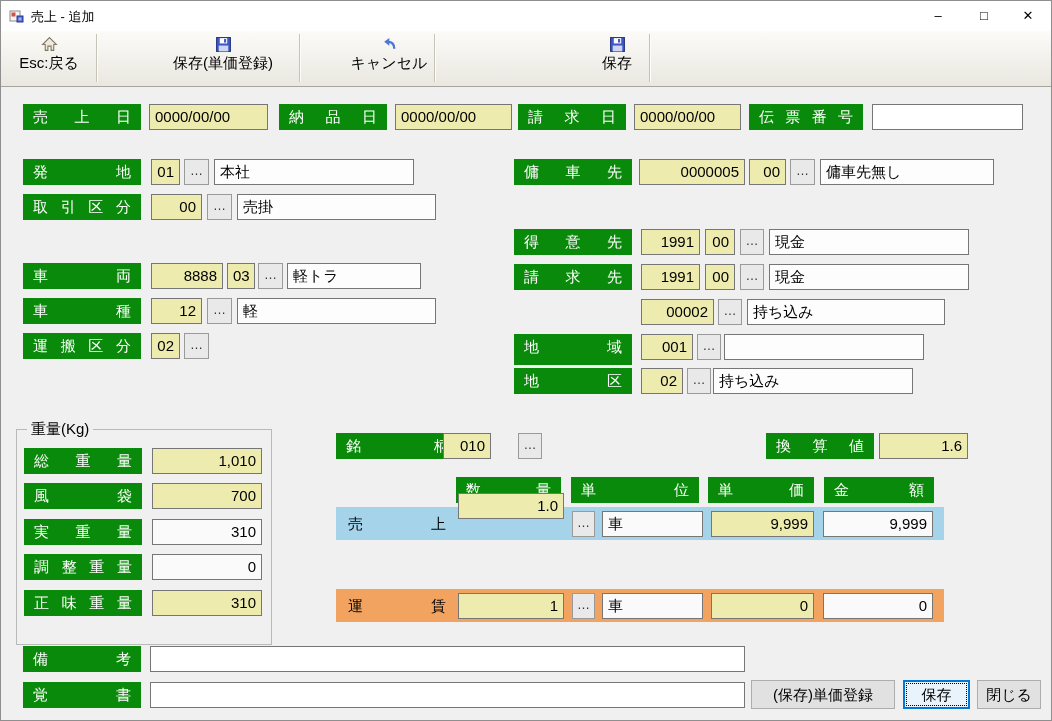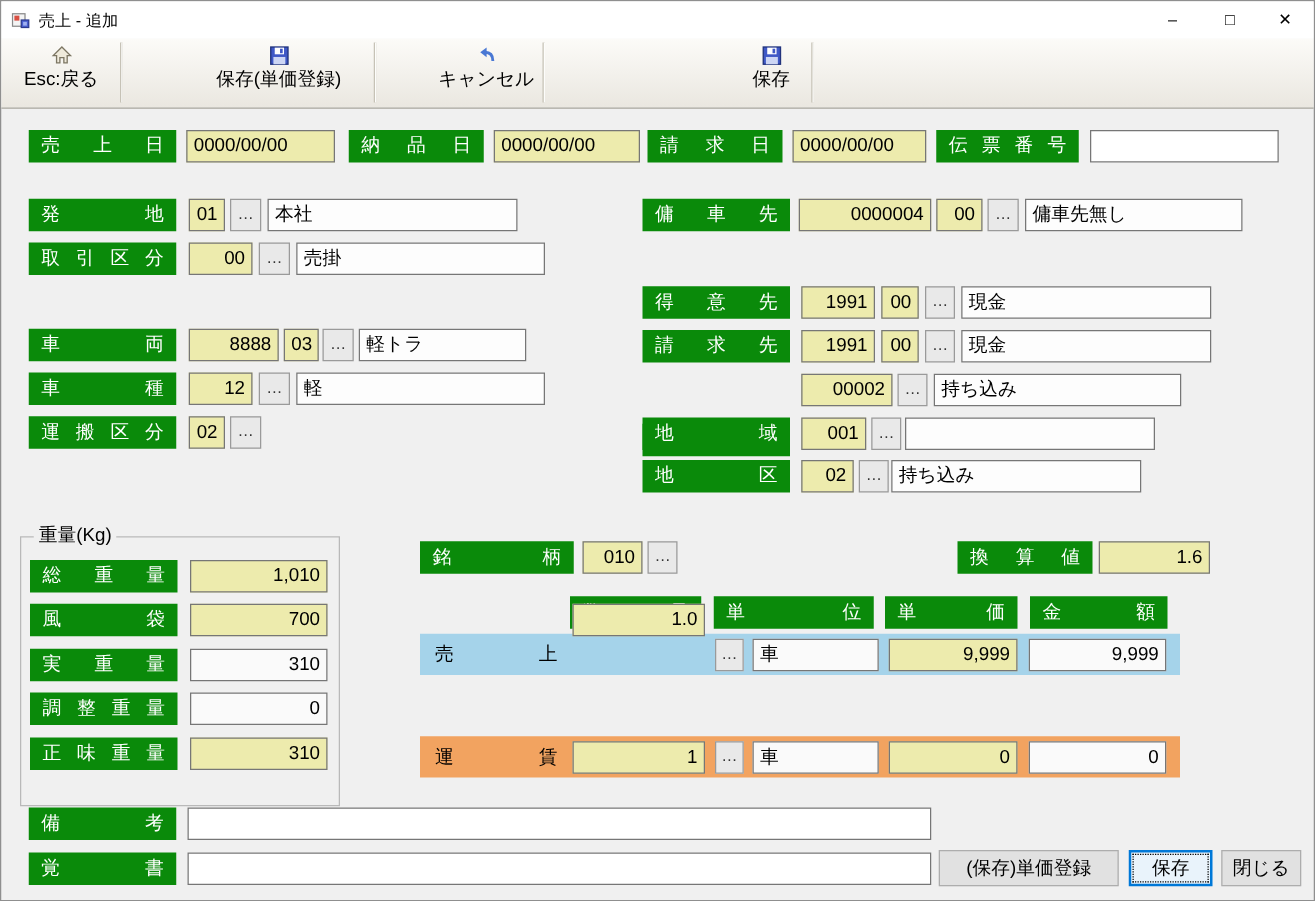--- a/index.html
+++ b/index.html
@@ -115,21 +115,21 @@
   <div class="lbl" style="left:22px;top:297px;width:118px;">車種</div>
   <div class="fld yellow" style="left:150px;top:297px;width:51px;">12</div>
   <div class="dots" style="left:206px;top:297px;width:25px;">…</div>
   <div class="fld" style="left:236px;top:297px;width:199px;">軽</div>
 
   <div class="lbl" style="left:22px;top:332px;width:118px;">運搬区分</div>
   <div class="fld yellow" style="left:150px;top:332px;width:29px;">02</div>
   <div class="dots" style="left:183px;top:332px;width:25px;">…</div>
 
   <div class="lbl" style="left:513px;top:158px;width:118px;">傭車先</div>
-  <div class="fld yellow" style="left:638px;top:158px;width:106px;">0000004</div>
+  <div class="fld yellow" style="left:638px;top:158px;width:106px;">0000005</div>
   <div class="fld yellow" style="left:748px;top:158px;width:37px;">00</div>
   <div class="dots" style="left:789px;top:158px;width:25px;">…</div>
   <div class="fld" style="left:819px;top:158px;width:174px;">傭車先無し</div>
 
   <div class="lbl" style="left:513px;top:228px;width:118px;">得意先</div>
   <div class="fld yellow" style="left:640px;top:228px;width:59px;">1991</div>
   <div class="fld yellow" style="left:704px;top:228px;width:30px;">00</div>
   <div class="dots" style="left:739px;top:228px;width:24px;">…</div>
   <div class="fld" style="left:768px;top:228px;width:200px;">現金</div>
 
@@ -162,33 +162,33 @@
   <div class="lbl" style="left:23px;top:482px;width:118px;">風袋</div>
   <div class="fld yellow" style="left:151px;top:482px;width:110px;">700</div>
   <div class="lbl" style="left:23px;top:518px;width:118px;">実重量</div>
   <div class="fld ro" style="left:151px;top:518px;width:110px;">310</div>
   <div class="lbl" style="left:23px;top:553px;width:118px;">調整重量</div>
   <div class="fld ro" style="left:151px;top:553px;width:110px;">0</div>
   <div class="lbl" style="left:23px;top:589px;width:118px;">正味重量</div>
   <div class="fld yellow" style="left:151px;top:589px;width:110px;">310</div>
 
   <div class="lbl" style="left:335px;top:432px;width:123px;">銘柄</div>
-  <div class="fld yellow" style="left:465px;top:432px;width:48px;">010</div>
+  <div class="fld yellow" style="left:442px;top:432px;width:48px;">010</div>
   <div class="dots" style="left:517px;top:432px;width:24px;">…</div>
   <div class="lbl" style="left:765px;top:432px;width:108px;">換算値</div>
   <div class="fld yellow" style="left:878px;top:432px;width:89px;">1.6</div>
 
   <div class="lbl" style="left:455px;top:476px;width:105px;">数量</div>
   <div class="lbl" style="left:570px;top:476px;width:128px;">単位</div>
   <div class="lbl" style="left:707px;top:476px;width:106px;">単価</div>
   <div class="lbl" style="left:823px;top:476px;width:110px;">金額</div>
 
   <div class="band band-blue" style="left:335px;top:506px;width:608px;"></div>
   <div class="rowlabel" style="left:341px;top:510px;width:110px;">売上</div>
-  <div class="fld yellow" style="left:457px;top:482px;width:106px;">1.0</div>
+  <div class="fld yellow" style="left:457px;top:492px;width:106px;">1.0</div>
   <div class="dots" style="left:571px;top:510px;width:23px;">…</div>
   <div class="fld" style="left:601px;top:510px;width:101px;background:#fafafa;">車</div>
   <div class="fld yellow" style="left:710px;top:510px;width:103px;">9,999</div>
   <div class="fld ro" style="left:822px;top:510px;width:110px;">9,999</div>
 
   <div class="band band-orange" style="left:335px;top:588px;width:608px;"></div>
   <div class="rowlabel" style="left:341px;top:592px;width:110px;">運賃</div>
   <div class="fld yellow" style="left:457px;top:592px;width:106px;">1</div>
   <div class="dots" style="left:571px;top:592px;width:23px;">…</div>
   <div class="fld" style="left:601px;top:592px;width:101px;background:#fafafa;">車</div>

